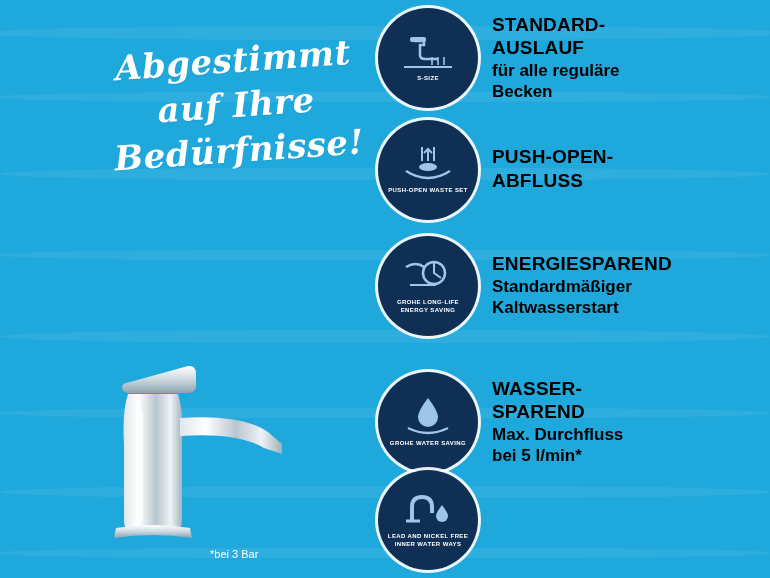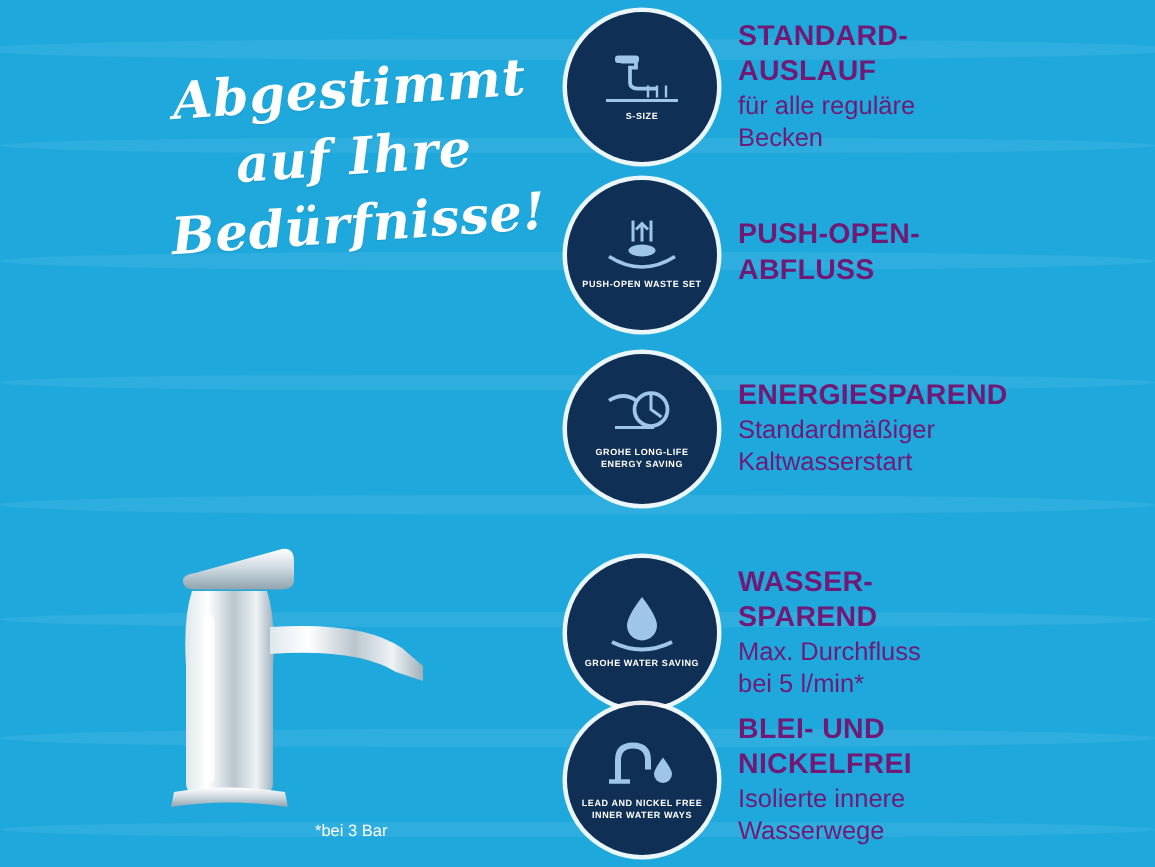--- a/index.html
+++ b/index.html
@@ -114,34 +114,34 @@
     color: #ffffff;
     font-size: 6px;
     font-weight: bold;
     letter-spacing: 0.4px;
     text-align: center;
     line-height: 1.25;
     margin-top: 4px;
     max-width: 86px;
   }
   .ftext {
-    color: #701a75;
+    color: #000000;
     line-height: 1.22;
   }
   .ftitle {
     font-weight: bold;
     font-size: 19px;
     letter-spacing: 0.2px;
     white-space: pre-line;
     margin-bottom: 2px;
   }
   .fdesc {
     font-size: 17px;
     white-space: pre-line;
-    font-weight: normal;
+    font-weight: bold;
   }
 </style>
 </head>
 <body>
 
 <div id="page">
 
   <div class="wave w1"></div>
   <div class="wave w2"></div>
   <div class="wave w3"></div>
@@ -273,22 +273,16 @@
         <span>
           <svg width="56" height="38" viewBox="0 0 56 38">
             <path d="M12 30 v-14 q0 -10 10 -10 q10 0 10 10 v6" stroke="#9fc6e8" stroke-width="4" fill="none"></path>
             <path d="M6 30 h14" stroke="#9fc6e8" stroke-width="3"></path>
             <path d="M42 14 q6 8 6 11 a6 6 0 0 1 -12 0 q0 -3 6 -11 z" fill="#9fc6e8"></path>
           </svg>
         </span>
         <span class="cap">LEAD AND NICKEL FREE
 INNER WATER WAYS</span>
       </div>
-      <div class="ftext">
-        <div class="ftitle">BLEI- UND
-NICKELFREI</div>
-        <div class="fdesc">Isolierte innere
-Wasserwege</div>
-      </div>
     </div>
 
   </div>
 </div>
 
 </body></html>

